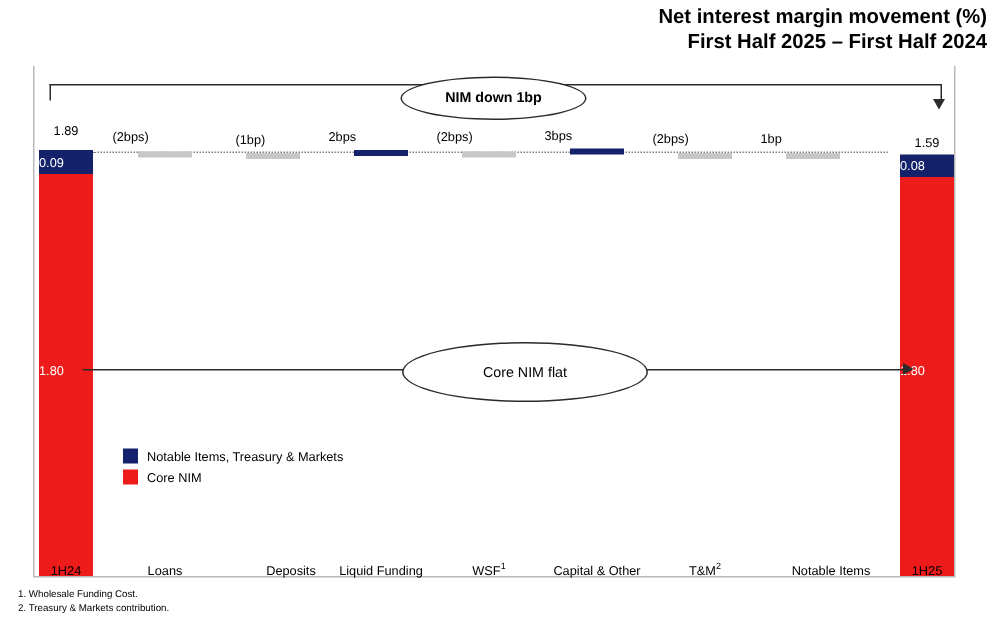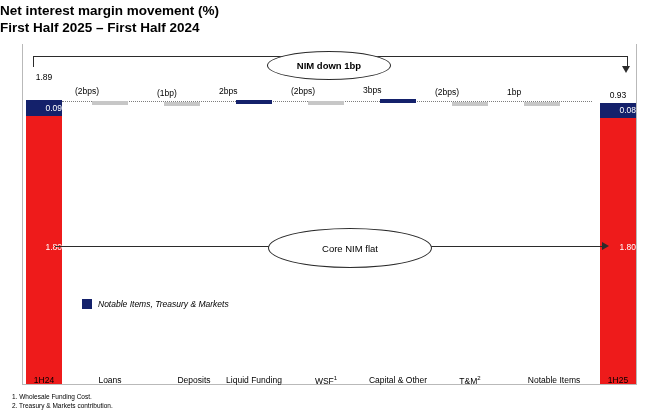--- a/index.html
+++ b/index.html
@@ -18,21 +18,21 @@
   .chart-root {
     position: relative;
     width: 658px;
     height: 415px;
   }
   .title-block {
     position: absolute;
     top: 2px;
     left: 0;
     width: 658px;
-    text-align: left;
+    text-align: right;
     font-size: 13.5px;
     font-weight: bold;
     line-height: 17px;
   }
   .title-line2 {
     display: block;
   }
 
   
   .frame-left, .frame-right {
@@ -127,21 +127,21 @@
     width: 36px;
   }
   .bar-red {
     background: #ee1b1b;
     position: absolute;
     width: 36px;
   }
   .bar-value {
     position: absolute;
     width: 36px;
-    text-align: right;
+    text-align: left;
     font-size: 8.5px;
     color: #ffffff;
   }
   .end-label {
     position: absolute;
     width: 60px;
     text-align: center;
     font-size: 8.5px;
     color: #000000;
   }
@@ -184,21 +184,20 @@
   .legend {
     position: absolute;
     left: 82px;
     top: 299px;
     font-size: 8.5px;
   }
   .legend-row {
     display: flex;
     align-items: flex-start;
     margin-bottom: 4px;
-    font-style: italic;
   }
   .legend-swatch {
     width: 10px;
     height: 10px;
     margin-right: 6px;
   }
   .sw-navy { background: #14216b; }
   .sw-red { background: #ee1b1b; }
 
   .footnotes {
@@ -225,27 +224,27 @@
   <div class="axis-baseline"></div>
 
   <div class="top-bracket"></div>
   <div class="arrow-down"></div>
   <div class="ellipse ellipse-top">NIM down 1bp</div>
 
   <div class="bar-navy" style="left:26px; top:100px; height:16px;"></div>
   <div class="bar-value" style="left:26px; top:103px;">0.09</div>
   <div class="bar-red" style="left:26px; top:116px; height:268px;"></div>
   <div class="bar-value" style="left:26px; top:242px; color:#ffffff;">1.80</div>
-  <div class="end-label" style="left:14px; top:72px;">1.89</div>
+  <div class="end-label" style="left:14px; top:82px;">1.89</div>
 
   <div class="bar-navy" style="left:600px; top:103px; height:15px;"></div>
   <div class="bar-value" style="left:600px; top:105px;">0.08</div>
   <div class="bar-red" style="left:600px; top:118px; height:266px;"></div>
   <div class="bar-value" style="left:600px; top:242px;">1.80</div>
-  <div class="end-label" style="left:588px; top:90px;">0.93</div>
+  <div class="end-label" style="left:588px; top:90px;">1.59</div>
 
   <div class="dotted" style="left:62px; top:101px; width:530px;"></div>
 
   <div class="seg seg-grey" style="left:92px; top:101px; width:36px;"></div>
   <div class="seg-label" style="left:75px; top:86px;">(2bps)</div>
 
   <div class="seg seg-grey" style="left:164px; top:102px; width:36px;"></div>
   <div class="seg-label" style="left:157px; top:88px;">(1bp)</div>
 
   <div class="seg seg-navy" style="left:236px; top:100px; width:36px;"></div>
@@ -264,20 +263,24 @@
   <div class="seg-label" style="left:507px; top:87px;">1bp</div>
 
   <div class="mid-line"></div>
   <div class="mid-arrow"></div>
   <div class="ellipse ellipse-mid">Core NIM flat</div>
 
   <div class="legend">
     <div class="legend-row">
       <span class="legend-swatch sw-navy"></span>
       <span>Notable Items, Treasury &amp; Markets</span>
+    </div>
+    <div class="legend-row">
+      <span class="legend-swatch sw-red"></span>
+      <span>Core NIM</span>
     </div>
   </div>
 
   <div class="cat-label" style="left:4px;">1H24</div>
   <div class="cat-label" style="left:70px;">Loans</div>
   <div class="cat-label" style="left:154px;">Deposits</div>
   <div class="cat-label" style="left:214px;">Liquid Funding</div>
   <div class="cat-label" style="left:286px;"><span>WSF</span><sup>1</sup></div>
   <div class="cat-label" style="left:358px;">Capital &amp; Other</div>
   <div class="cat-label" style="left:430px;"><span>T&amp;M</span><sup>2</sup></div>

